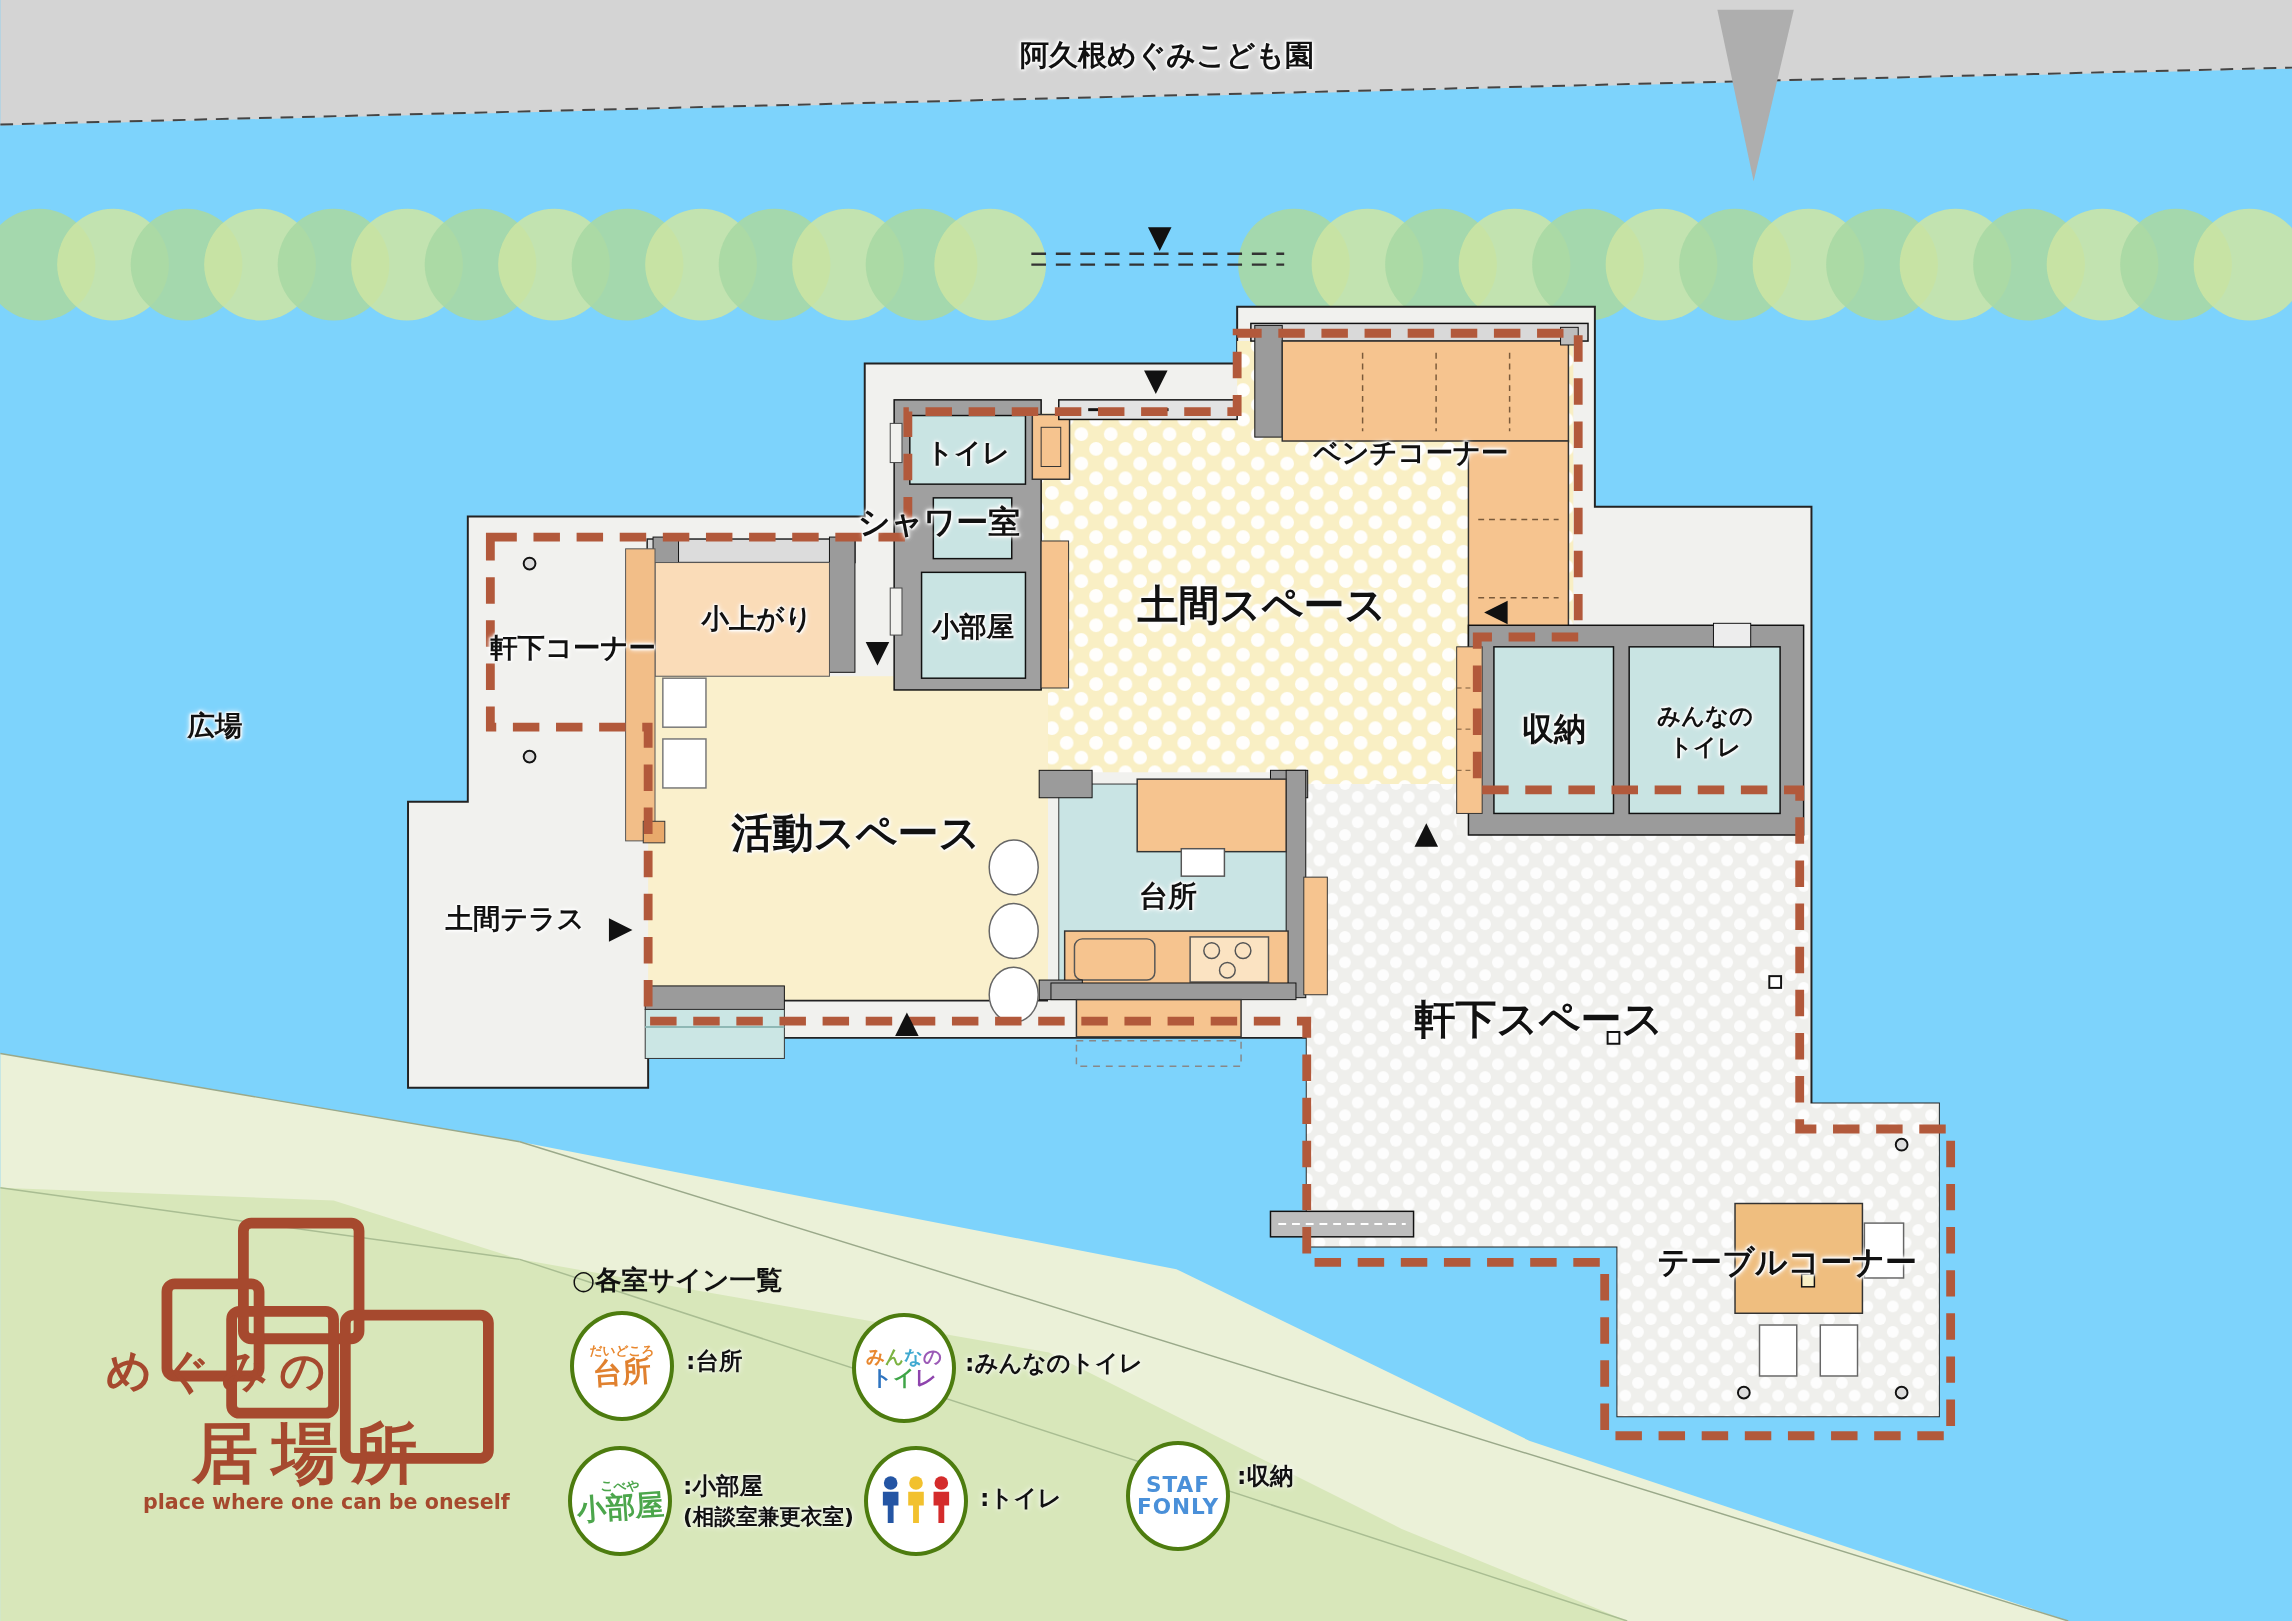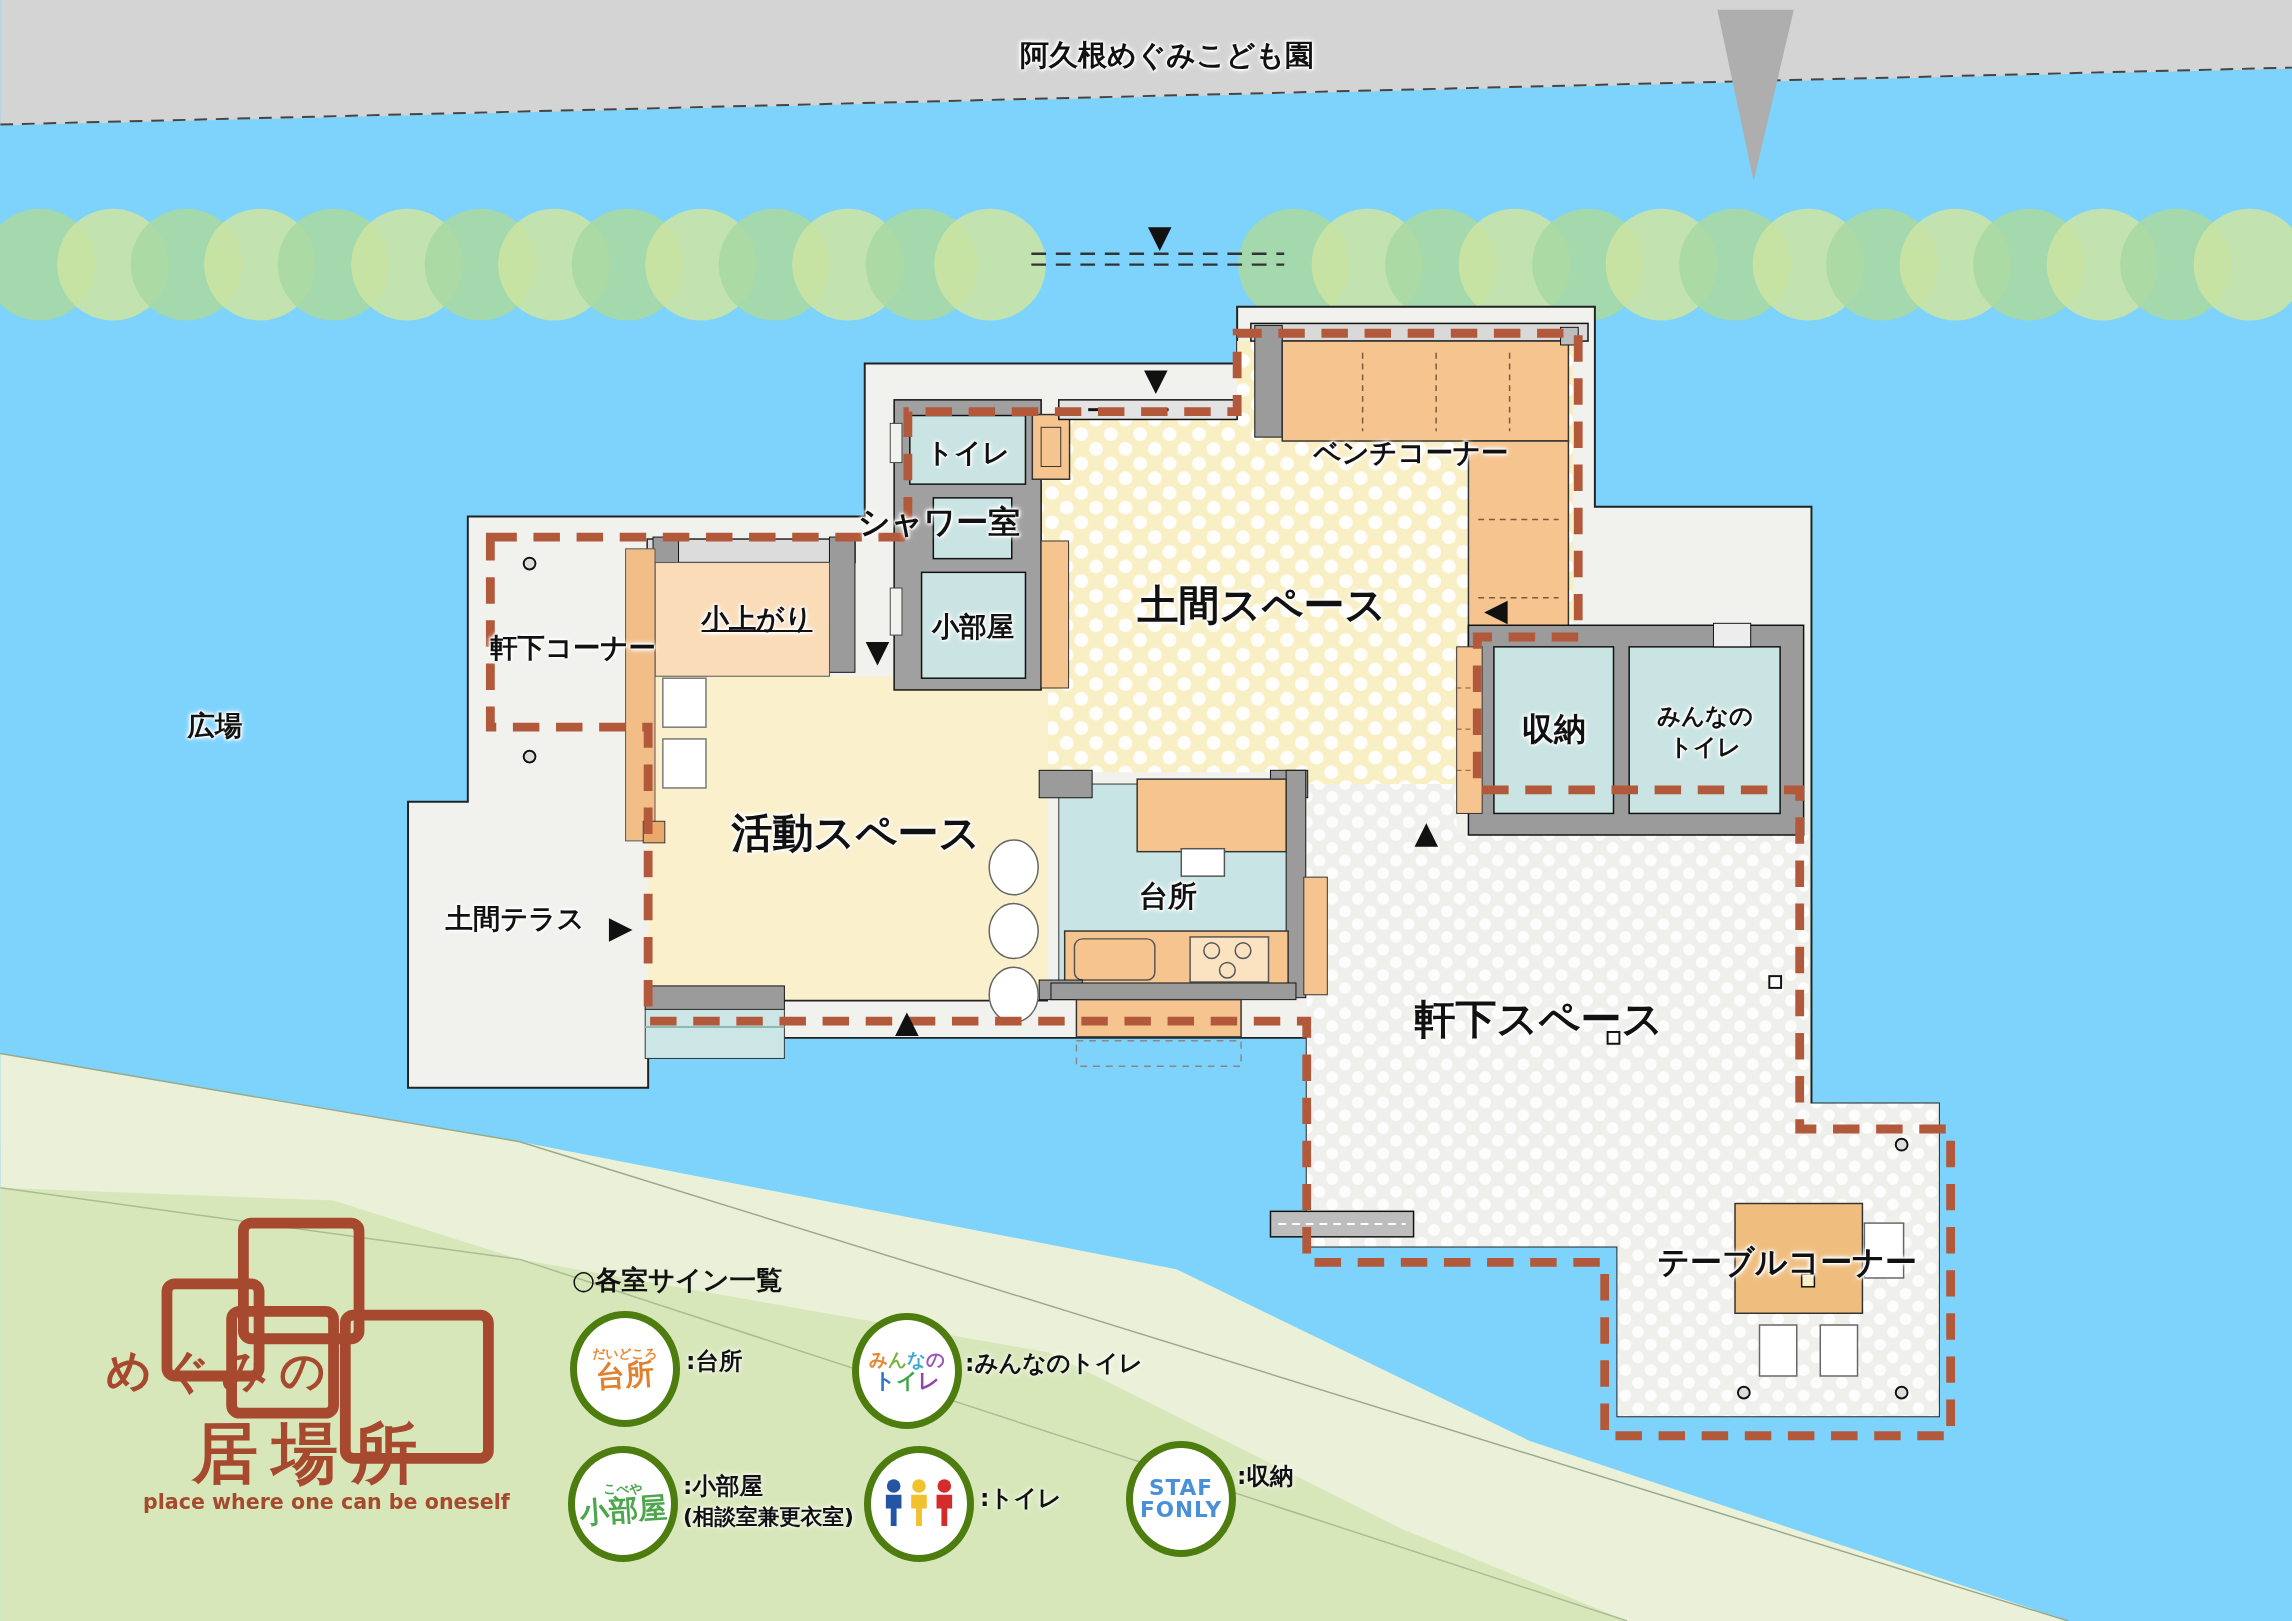--- a/index.html
+++ b/index.html
@@ -6,21 +6,21 @@
   #stage{position:relative;width:2293px;height:1621px;background:#7dd3fc;overflow:hidden;
          font-family:"DejaVu Sans",sans-serif;}
   #plan-svg{position:absolute;left:0;top:0;}
   .lbl{position:absolute;transform:translate(-50%,-50%);font-weight:700;color:#111;
        white-space:nowrap;text-shadow:0 0 2.9px #fff,0 0 4.9px #fff,0 0 6.9px #fff,1px 1px 2px #fff,-1px -1px 2px #fff;}
   .s26{font-size:32px;} .s28{font-size:27.4px;} .s30{font-size:29px;} .s34{font-size:41px;} .s24{font-size:23.5px;}
   .logo-jp1{position:absolute;left:106px;top:1341px;font-size:45px;letter-spacing:11.8px;font-weight:700;color:#A6492E;}
   .logo-jp2{position:absolute;left:192px;top:1409px;font-size:66px;letter-spacing:13.7px;font-weight:700;color:#A6492E;}
   .logo-en{position:absolute;left:143px;top:1490px;font-size:20.6px;font-weight:700;color:#A6492E;}
   .legend-title{position:absolute;left:572px;top:1262px;font-size:26.5px;font-weight:700;color:#111;}
-  .sign-circle{position:absolute;width:96px;height:102px;background:#fff;border:7px solid #4d7c0f;border-radius:50%;
+  .sign-circle{position:absolute;width:96px;height:102px;background:#fff;border:4px solid #4d7c0f;border-radius:50%;
                display:flex;flex-direction:column;align-items:center;justify-content:center;line-height:1;}
   .sign-furi{font-size:12.7px;font-weight:700;}
   .sign-big{font-size:29px;font-weight:700;transform:rotate(-4deg);}
   .sign-en{font-size:21.6px;font-weight:700;color:#4A90D9;letter-spacing:1px;}
   .legend-label{position:absolute;font-size:23.5px;font-weight:700;color:#111;
                 text-shadow:0 0 2.9px #fff,0 0 5.9px #fff;white-space:nowrap;}
   .legend-label .sub{display:block;font-size:21.6px;}
 </style>
 </head>
 <body>
@@ -223,21 +223,21 @@
     <rect x="170" y="1310" width="94" height="94" rx="8"></rect>
     <rect x="236" y="1338" width="104" height="104" rx="8"></rect>
     <rect x="352" y="1342" width="146" height="146" rx="8"></rect>
   </g>
 </svg>
 
 <div class="lbl s30" style="left:1167px;top:56px;">阿久根めぐみこども園</div>
 
 <div class="lbl s28" style="left:215px;top:726px;">広場</div>
 <div class="lbl s28" style="left:573px;top:648px;">軒下コーナー</div>
-<div class="lbl s28" style="left:757px;top:619px;text-decoration:underline;">小上がり</div>
+<div class="lbl s28" style="left:757px;top:619px;">小上がり</div>
 <div class="lbl s28" style="left:968px;top:453px;">トイレ</div>
 <div class="lbl s26" style="left:939px;top:523px;">シャワー室</div>
 <div class="lbl s28" style="left:973px;top:627px;">小部屋</div>
 <div class="lbl s34" style="left:856px;top:833px;">活動スペース</div>
 <div class="lbl s28" style="left:515px;top:919px;text-align:center;">土間テラス</div>
 <div class="lbl s34" style="left:1262px;top:605px;">土間スペース</div>
 <div class="lbl s28" style="left:1411px;top:453px;">ベンチコーナー</div>
 <div class="lbl s30" style="left:1168px;top:897px;">台所</div>
 <div class="lbl s26" style="left:1554px;top:730px;">収納</div>
 <div class="lbl s24" style="left:1705px;top:716px;">みんなの</div>

